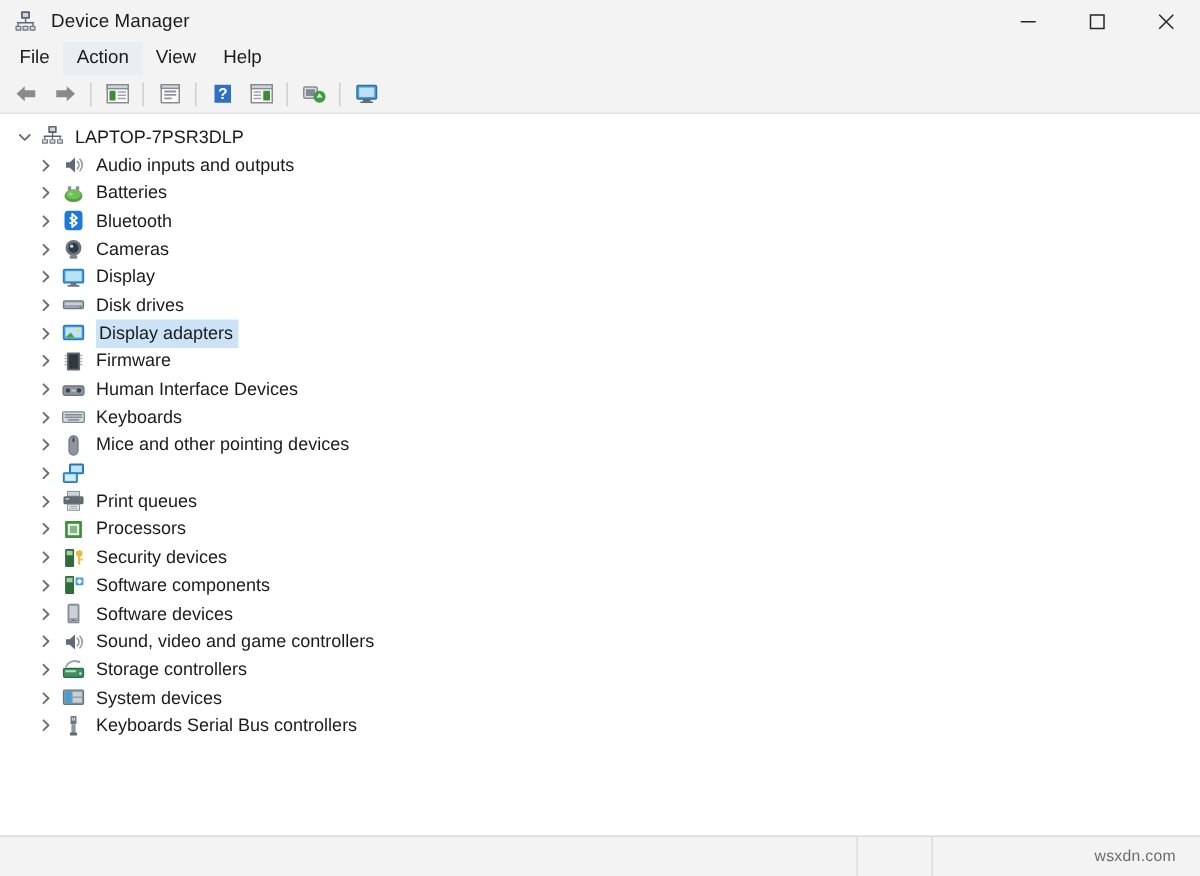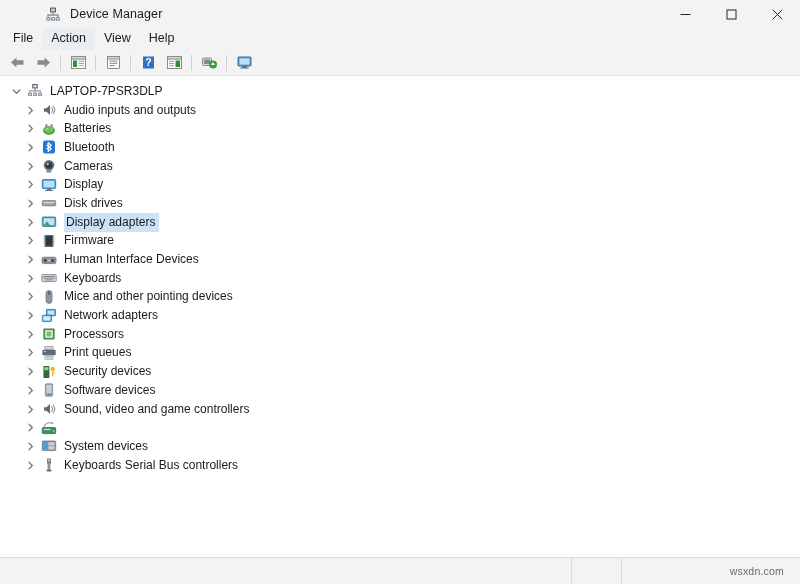--- a/index.html
+++ b/index.html
@@ -15,21 +15,20 @@
     background: #f3f3f3;
     display: flex; flex-direction: column;
   }
 
   
   .titlebar {
     height: 28px; flex: 0 0 28px;
     background: #f3f3f3;
     display: flex; align-items: center;
     position: relative;
-    margin-left: 36px;
   }
   .title-icon {
     width: 16px; height: 16px;
     margin-left: 9px; margin-right: 9px;
     flex: 0 0 16px;
     display: block;
   }
   .title-text {
     font-size: 12.5px;
     color: #1b1b1b;
@@ -481,35 +480,20 @@
           <svg width="9" height="9" viewBox="0 0 9 9">
               <path d="M3 1.2 L6.3 4.5 L3 7.8" fill="none" stroke="currentColor" stroke-width="1.2" stroke-linecap="round" stroke-linejoin="round"></path>
             </svg>
         </span>
         <svg class="ico" viewBox="0 0 16 16">
           <rect x="5.4" y="1.4" width="9.2" height="6.4" rx="0.8" fill="#2f8fd0" stroke="#25719f" stroke-width="0.8"></rect>
           <rect x="6.4" y="2.4" width="7.2" height="4.4" fill="#bfe4f7"></rect>
           <rect x="1.3" y="7.2" width="9.2" height="6.4" rx="0.8" fill="#3f9fdc" stroke="#2c7cb0" stroke-width="0.8"></rect>
           <rect x="2.3" y="8.2" width="7.2" height="4.4" fill="#d2edfb"></rect>
         </svg>
-        <span class="lbl">Network adapters</span>
-      </div>
-
-      <div class="row depth1">
-        <span class="chev">
-          <svg width="9" height="9" viewBox="0 0 9 9">
-              <path d="M3 1.2 L6.3 4.5 L3 7.8" fill="none" stroke="currentColor" stroke-width="1.2" stroke-linecap="round" stroke-linejoin="round"></path>
-            </svg>
-        </span>
-        <svg class="ico" viewBox="0 0 16 16">
-          <rect x="2.4" y="2.4" width="11.2" height="11.2" rx="0.8" fill="#3f8f3f"></rect>
-          <rect x="4.2" y="4.2" width="7.6" height="7.6" fill="#eef3ee"></rect>
-          <rect x="5.6" y="5.6" width="4.8" height="4.8" fill="#7fb97f"></rect>
-        </svg>
-        <span class="lbl">Processors</span>
       </div>
 
       <div class="row depth1">
         <span class="chev">
           <svg width="9" height="9" viewBox="0 0 9 9">
               <path d="M3 1.2 L6.3 4.5 L3 7.8" fill="none" stroke="currentColor" stroke-width="1.2" stroke-linecap="round" stroke-linejoin="round"></path>
             </svg>
         </span>
         <svg class="ico" viewBox="0 0 16 16">
           <rect x="4" y="1.6" width="8" height="3.2" fill="#ced5db" stroke="#8c949c" stroke-width="0.7"></rect>
@@ -523,29 +507,58 @@
         <span class="lbl">Print queues</span>
       </div>
 
       <div class="row depth1">
         <span class="chev">
           <svg width="9" height="9" viewBox="0 0 9 9">
               <path d="M3 1.2 L6.3 4.5 L3 7.8" fill="none" stroke="currentColor" stroke-width="1.2" stroke-linecap="round" stroke-linejoin="round"></path>
             </svg>
         </span>
         <svg class="ico" viewBox="0 0 16 16">
+          <rect x="2.4" y="2.4" width="11.2" height="11.2" rx="0.8" fill="#3f8f3f"></rect>
+          <rect x="4.2" y="4.2" width="7.6" height="7.6" fill="#eef3ee"></rect>
+          <rect x="5.6" y="5.6" width="4.8" height="4.8" fill="#7fb97f"></rect>
+        </svg>
+        <span class="lbl">Processors</span>
+      </div>
+
+      <div class="row depth1">
+        <span class="chev">
+          <svg width="9" height="9" viewBox="0 0 9 9">
+              <path d="M3 1.2 L6.3 4.5 L3 7.8" fill="none" stroke="currentColor" stroke-width="1.2" stroke-linecap="round" stroke-linejoin="round"></path>
+            </svg>
+        </span>
+        <svg class="ico" viewBox="0 0 16 16">
           <rect x="2.4" y="2" width="6" height="12" rx="0.8" fill="#2f6b3c"></rect>
           <rect x="3.4" y="3.2" width="4" height="3" fill="#9fd2a9"></rect>
           <circle cx="11.8" cy="5" r="2.2" fill="#e8b93c"></circle>
           <rect x="11.1" y="6.4" width="1.4" height="6" fill="#e8b93c"></rect>
           <rect x="12.5" y="8.4" width="1.6" height="1.2" fill="#e8b93c"></rect>
         </svg>
         <span class="lbl">Security devices</span>
       </div>
 
+      <div class="row depth1">
+        <span class="chev">
+          <svg width="9" height="9" viewBox="0 0 9 9">
+              <path d="M3 1.2 L6.3 4.5 L3 7.8" fill="none" stroke="currentColor" stroke-width="1.2" stroke-linecap="round" stroke-linejoin="round"></path>
+            </svg>
+        </span>
+        <svg class="ico" viewBox="0 0 16 16">
+          <rect x="2.4" y="2" width="6" height="12" rx="0.8" fill="#2f6b3c"></rect>
+          <rect x="3.4" y="3.2" width="4" height="3" fill="#9fd2a9"></rect>
+          <rect x="9.4" y="3" width="5.2" height="5.2" rx="0.6" fill="#3f9fdc"></rect>
+          <rect x="11.3" y="4" width="1.4" height="3.2" fill="#ffffff"></rect>
+          <rect x="10.4" y="4.9" width="3.2" height="1.4" fill="#ffffff"></rect>
+        </svg>
+        <span class="lbl">Software components</span>
+      </div>
 
       <div class="row depth1">
         <span class="chev">
           <svg width="9" height="9" viewBox="0 0 9 9">
               <path d="M3 1.2 L6.3 4.5 L3 7.8" fill="none" stroke="currentColor" stroke-width="1.2" stroke-linecap="round" stroke-linejoin="round"></path>
             </svg>
         </span>
         <svg class="ico" viewBox="0 0 16 16">
           <rect x="4.4" y="1.8" width="7.2" height="12.4" rx="0.9" fill="#9aa4ae" stroke="#757e87" stroke-width="0.7"></rect>
           <rect x="5.4" y="3" width="5.2" height="8" fill="#c9d1d8"></rect>
@@ -574,20 +587,21 @@
               <path d="M3 1.2 L6.3 4.5 L3 7.8" fill="none" stroke="currentColor" stroke-width="1.2" stroke-linecap="round" stroke-linejoin="round"></path>
             </svg>
         </span>
         <svg class="ico" viewBox="0 0 16 16">
           <rect x="1.3" y="7.6" width="13.4" height="6" rx="0.9" fill="#3f8f5f" stroke="#2f6b46" stroke-width="0.8"></rect>
           <rect x="2.6" y="8.8" width="7" height="1.4" fill="#b7dec6"></rect>
           <circle cx="12.6" cy="11" r="0.8" fill="#d8e8dd"></circle>
           <path d="M3 6.4 C4.5 3 8.5 1.8 11.5 3.4" fill="none" stroke="#9aa4ae" stroke-width="1.2" stroke-linecap="round"></path>
           <path d="M11.6 1.8 L12.8 3.6 L10.6 4.2 Z" fill="#9aa4ae"></path>
         </svg>
+        <span class="lbl">Storage controllers</span>
       </div>
 
       <div class="row depth1">
         <span class="chev">
           <svg width="9" height="9" viewBox="0 0 9 9">
               <path d="M3 1.2 L6.3 4.5 L3 7.8" fill="none" stroke="currentColor" stroke-width="1.2" stroke-linecap="round" stroke-linejoin="round"></path>
             </svg>
         </span>
         <svg class="ico" viewBox="0 0 16 16">
           <rect x="1.3" y="3" width="13.4" height="9.6" rx="0.9" fill="#8d969f" stroke="#6c757d" stroke-width="0.8"></rect>

